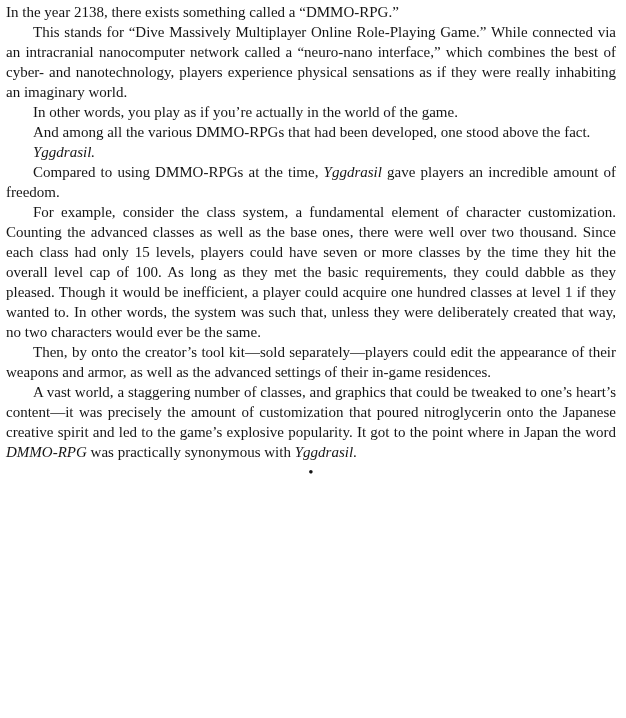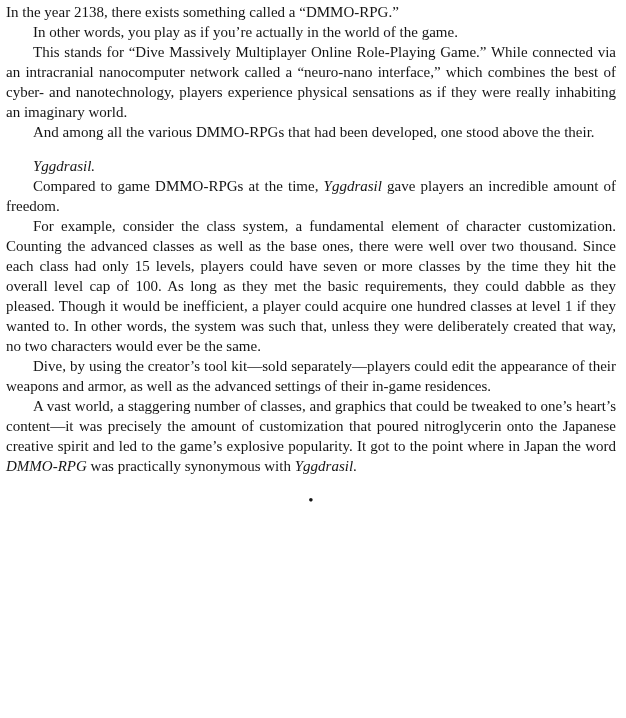--- a/index.html
+++ b/index.html
@@ -19,34 +19,34 @@
     font-size: 15px;
     line-height: 20px;
     color: #151515;
   }
   .page-text p {
     margin: 0;
     padding: 0;
     text-align: justify;
   }
   .page-text p.indent { text-indent: 27px; }
-  .page-text p.gap { margin-top: 14px; }
+  .page-text p.gap { }
   .page-text p.center { text-align: center; text-indent: 0; }
   .page-text p.jlast { text-align-last: justify; }
   .page-text em { font-style: italic; }
 </style>
 </head>
 <body>
 
 <div class="page">
   <div class="page-text">
       <p class=""><span>In the year 2138, there exists something called a “DMMO-RPG.”</span></p>
+      <p class="indent"><span>This stands for “Dive Massively Multiplayer Online Role-Playing Game.” While connected via an intracranial nanocomputer network called a “neuro-nano interface,” which combines the best of cyber- and nanotechnology, players experience physical sensations as if they were really inhabiting an imaginary world.</span></p>
       <p class="indent"><span>In other words, you play as if you’re actually in the world of the game.</span></p>
-      <p class="indent"><span>This stands for “Dive Massively Multiplayer Online Role-Playing Game.” While connected via an intracranial nanocomputer network called a “neuro-nano interface,” which combines the best of cyber- and nanotechnology, players experience physical sensations as if they were really inhabiting an imaginary world.</span></p>
-      <p class="indent"><span>And among all the various DMMO-RPGs that had been developed, one stood above the their.</span></p>
+      <p class="indent"><span>And among all the various DMMO-RPGs that had been developed, one stood above the fact.</span></p>
       <p class="indent gap"><em>Yggdrasil.</em></p>
-      <p class="indent"><span>Compared to game DMMO-RPGs at the time, </span><em>Yggdrasil</em><span> gave players an incredible amount of freedom.</span></p>
+      <p class="indent"><span>Compared to using DMMO-RPGs at the time, </span><em>Yggdrasil</em><span> gave players an incredible amount of freedom.</span></p>
       <p class="indent"><span>For example, consider the class system, a fundamental element of character customization. Counting the advanced classes as well as the base ones, there were well over two thousand. Since each class had only 15 levels, players could have seven or more classes by the time they hit the overall level cap of 100. As long as they met the basic requirements, they could dabble as they pleased. Though it would be inefficient, a player could acquire one hundred classes at level 1 if they wanted to. In other words, the system was such that, unless they were deliberately created that way, no two characters would ever be the same.</span></p>
-      <p class="indent"><span>Dive, by using the creator’s tool kit—sold separately—players could edit the appearance of their weapons and armor, as well as the advanced settings of their in-game residences.</span></p>
+      <p class="indent"><span>Then, by onto the creator’s tool kit—sold separately—players could edit the appearance of their weapons and armor, as well as the advanced settings of their in-game residences.</span></p>
       <p class="indent"><span>A vast world, a staggering number of classes, and graphics that could be tweaked to one’s heart’s content—it was precisely the amount of customization that poured nitroglycerin onto the Japanese creative spirit and led to the game’s explosive popularity. It got to the point where in Japan the word </span><em>DMMO-RPG</em><span> was practically synonymous with </span><em>Yggdrasil</em><span>.</span></p>
       <p class="gap center"><span>•</span></p>
     </div>
 </div>
 
 </body></html>

